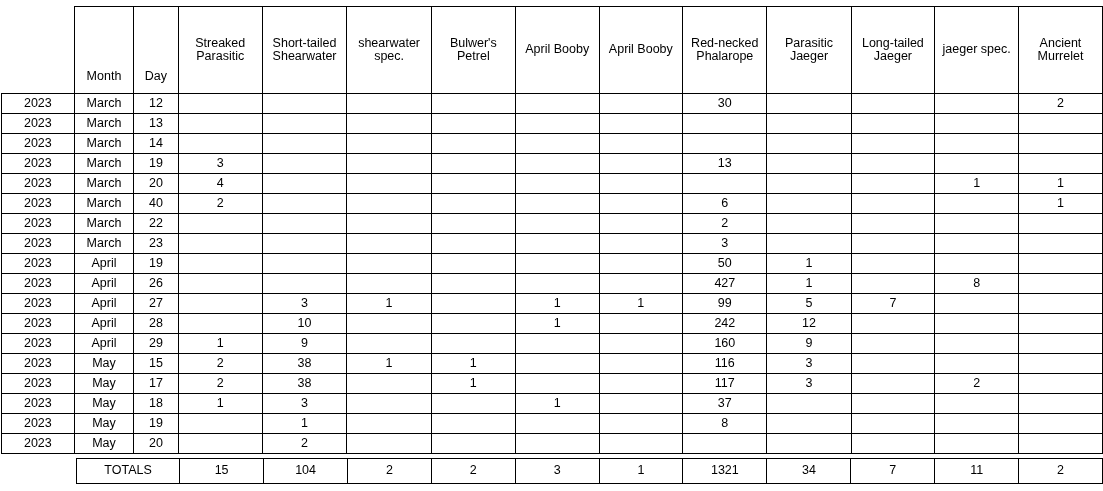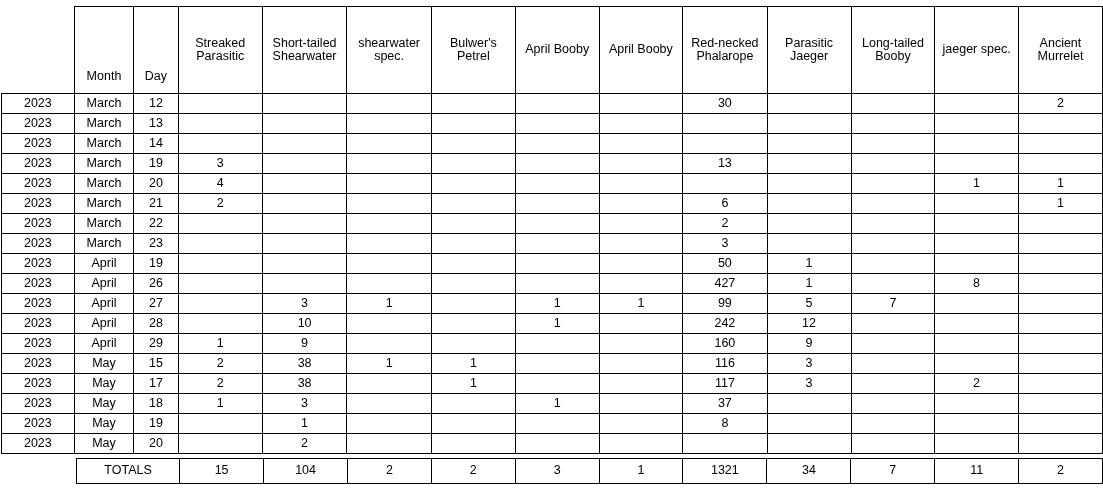--- a/index.html
+++ b/index.html
@@ -102,21 +102,21 @@
         <th class="bottom-label">Month</th>
         <th class="bottom-label">Day</th>
         <th>Streaked Parasitic</th>
         <th>Short-tailed Shearwater</th>
         <th>shearwater spec.</th>
         <th>Bulwer's Petrel</th>
         <th>April Booby</th>
         <th>April Booby</th>
         <th>Red-necked Phalarope</th>
         <th>Parasitic Jaeger</th>
-        <th>Long-tailed Booby</th>
+        <th>Long-tailed Jaeger</th>
         <th>jaeger spec.</th>
         <th>Ancient Murrelet</th>
       </tr>
     </thead>
     <tbody id="main-body">
         <tr>
           <td>2023</td>
           <td>March</td>
           <td>12</td>
           <td></td>
@@ -191,21 +191,21 @@
           <td></td>
           <td></td>
           <td></td>
           <td></td>
           <td>1</td>
           <td>1</td>
         </tr>
         <tr>
           <td>2023</td>
           <td>March</td>
-          <td>21</td>
+          <td>40</td>
           <td>2</td>
           <td></td>
           <td></td>
           <td></td>
           <td></td>
           <td></td>
           <td>6</td>
           <td></td>
           <td></td>
           <td></td>

